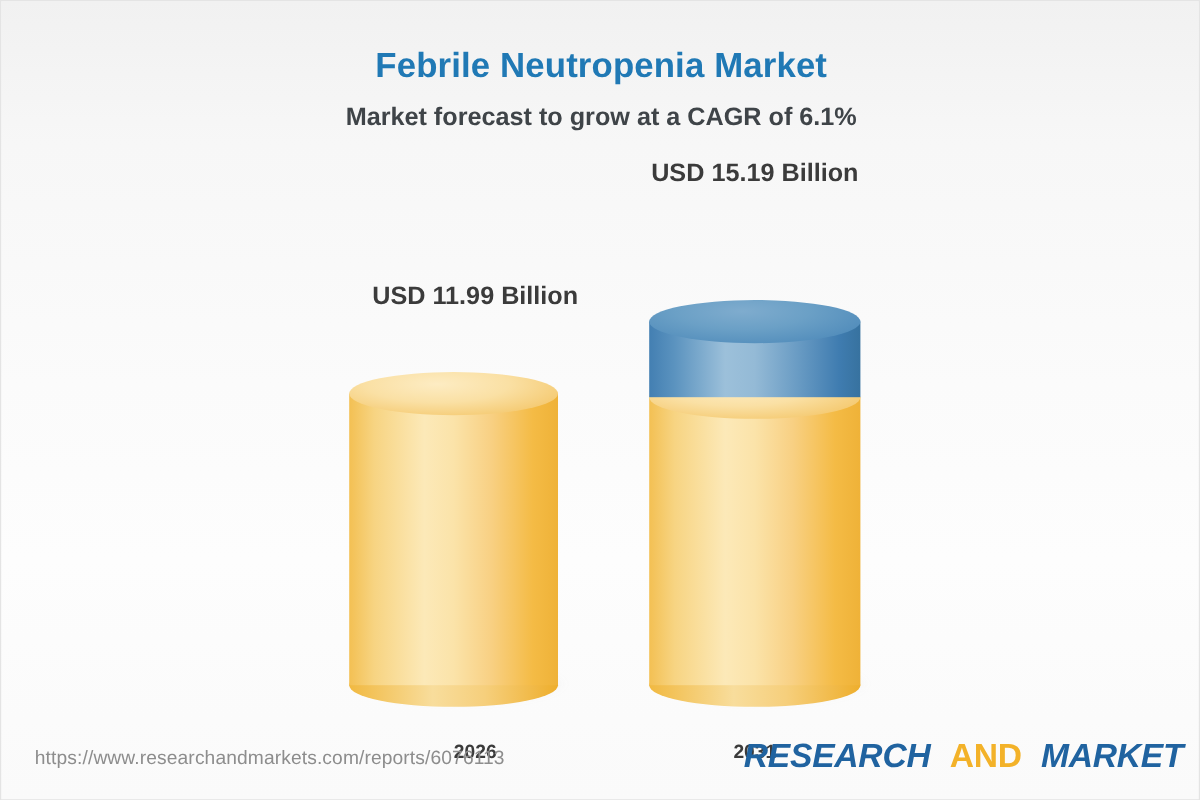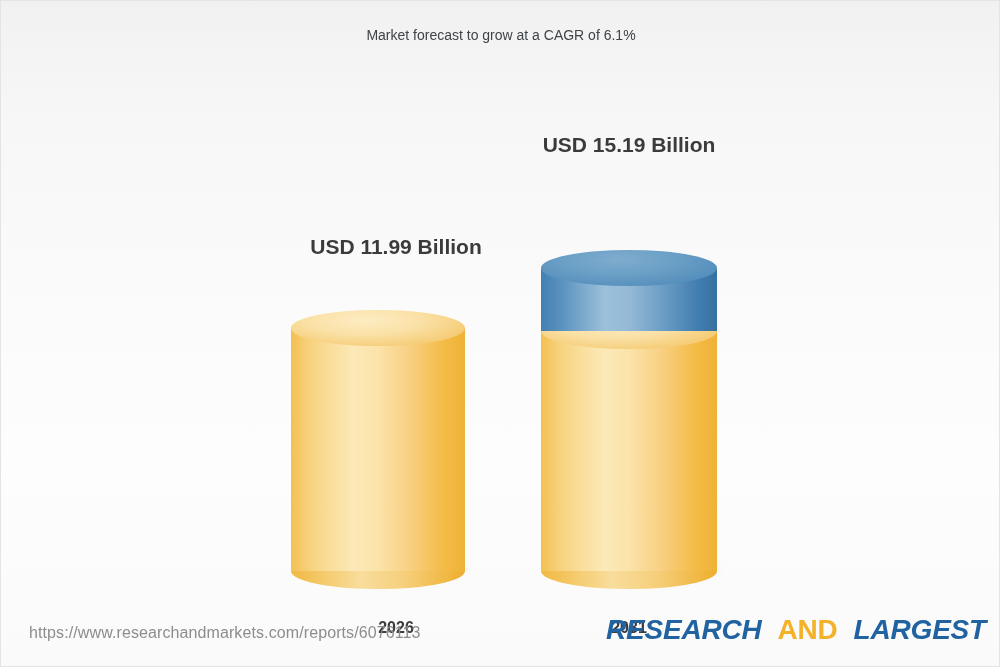--- a/index.html
+++ b/index.html
@@ -33,24 +33,24 @@
   }
   .chart-title {
     margin: 0;
     padding-top: 38px;
     font-size: 29px;
     font-weight: bold;
     color: #2079b5;
     letter-spacing: 0.1px;
   }
   .chart-subtitle {
-    margin: 12px;
+    margin: 0;
     padding-top: 14px;
-    font-size: 14px;
-    font-weight: normal;
+    font-size: 21px;
+    font-weight: bold;
     color: #3f4448;
   }
 
   
   .plot {
     position: absolute;
     top: 140px;
     left: 0;
     width: 1000px;
     height: 430px;
@@ -199,20 +199,21 @@
     letter-spacing: 0.72px;
     white-space: nowrap;
   }
 </style>
 </head>
 <body>
 
 <div id="infographic">
 
   <div class="header">
+    <h1 class="chart-title">Febrile Neutropenia Market</h1>
     <h2 class="chart-subtitle">Market forecast to grow at a CAGR of 6.1%</h2>
   </div>
 
   <div class="plot">
 
     <div class="bar-group" style="left:290px; width:210px; height:280px;">
 
       <div class="value-label" style="top:-56px;">USD 11.99 Billion</div>
 
       <div class="cylinder" style="width:174px; height:243px;">
@@ -248,17 +249,17 @@
 
       <div class="cat-label" style="bottom:-66px;">2031</div>
     </div>
 
   </div>
 
   <div class="footer-url">https://www.researchandmarkets.com/reports/6076113</div>
 
   <div class="logo">
     <div class="logo-main">
-      <span class="logo-word-research">RESEARCH</span><span class="logo-word-and">AND</span><span class="logo-word-markets">LARGEST</span>
+      <span class="logo-word-research">RESEARCH</span><span class="logo-word-and">AND</span><span class="logo-word-markets">MARKET</span>
     </div>
   </div>
 
 </div>
 
 </body></html>

